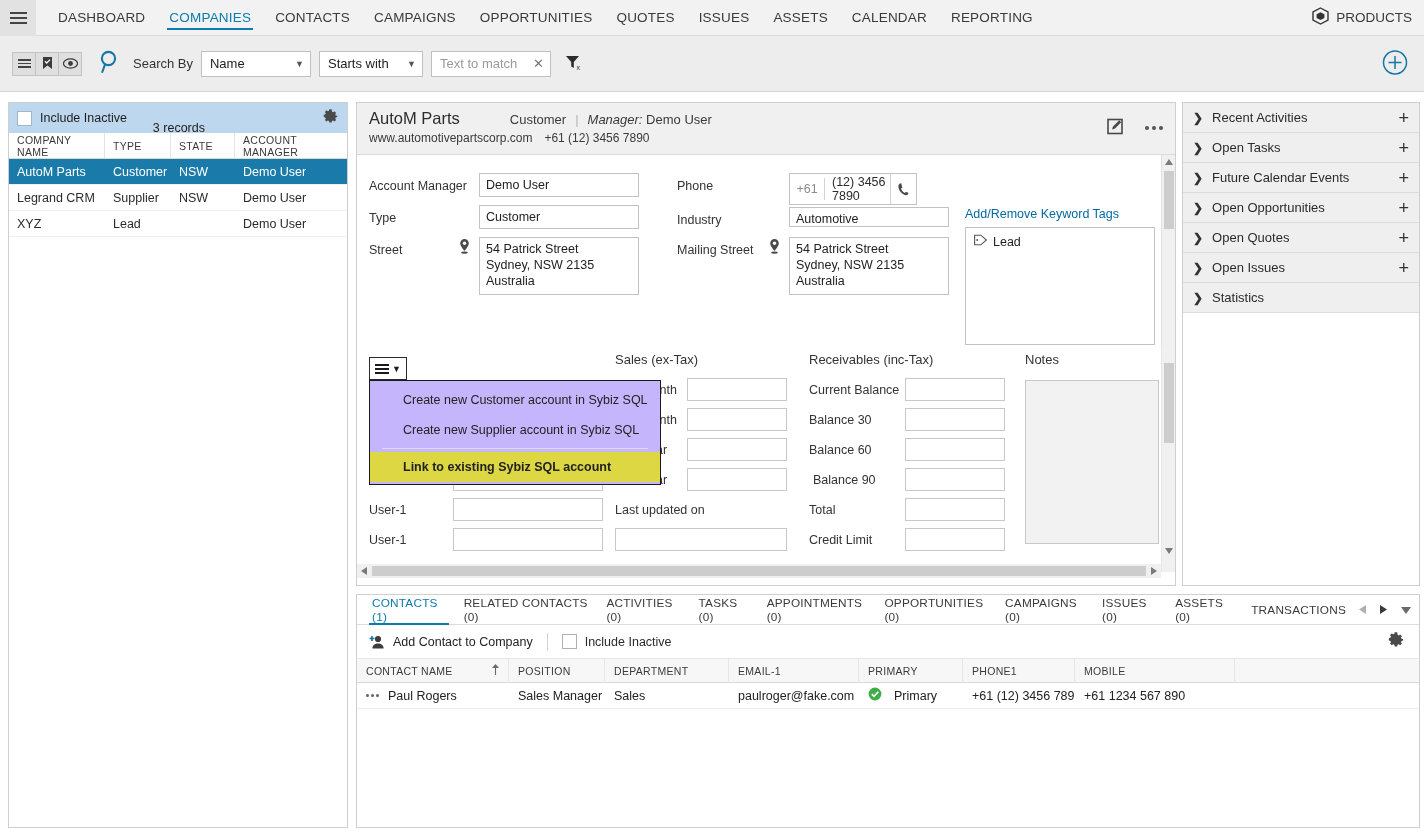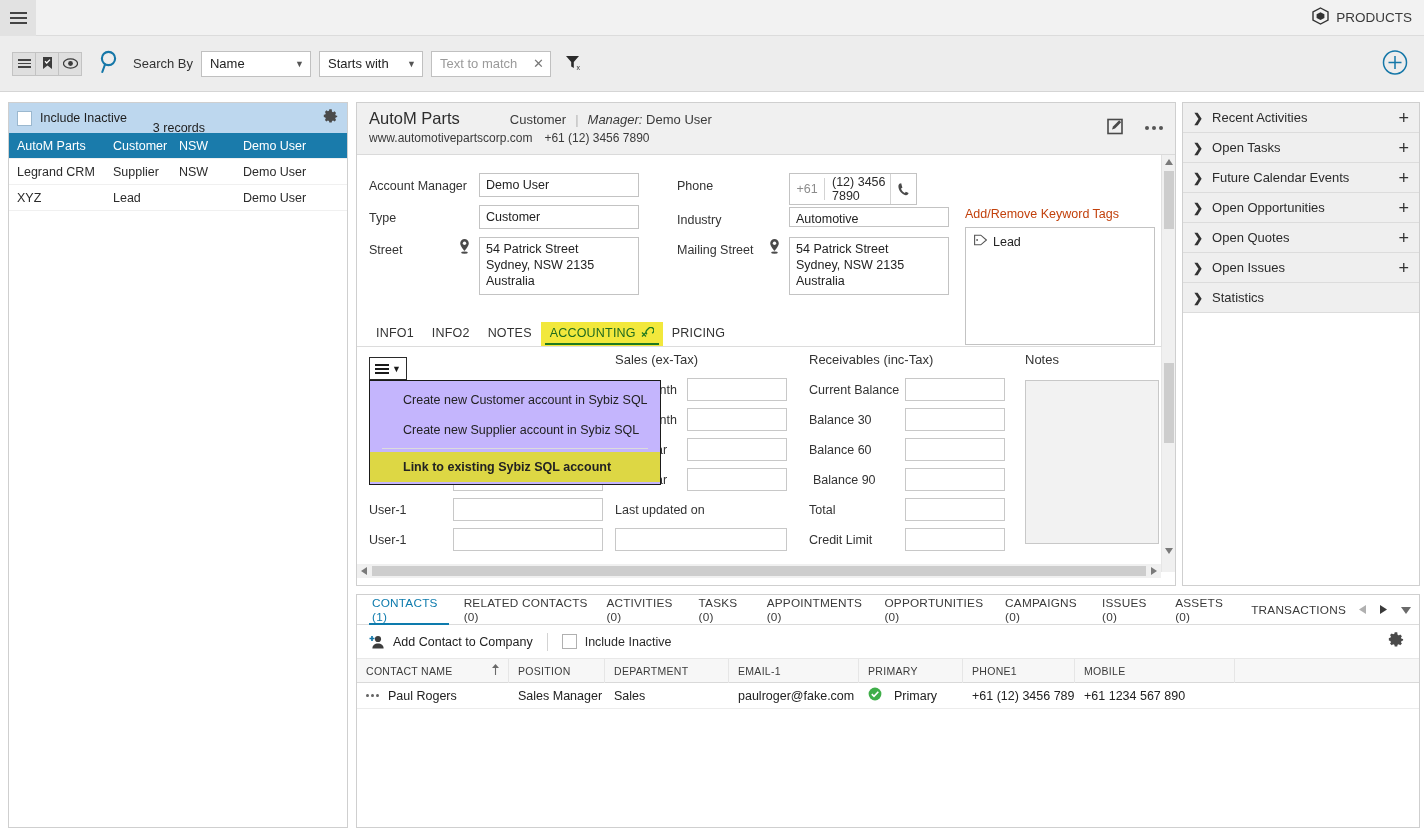--- a/index.html
+++ b/index.html
@@ -149,21 +149,21 @@
   }
   .pin-icon { position: absolute; cursor: pointer; }
   .phone-wrap {
     position: absolute; display: flex; align-items: stretch;
     border: 1px solid #c3c3c3; background: #fff; height: 32px;
   }
   .phone-cc { width: 34px; display: flex; align-items: center; justify-content: center; color: #8c8c8c; font-size: 12.5px; }
   .phone-sep { width: 1px; background: #d3d3d3; margin: 4px 0; }
   .phone-num { flex: 1; display: flex; align-items: center; padding-left: 7px; font-size: 12.5px; }
   .phone-btn { width: 26px; border-left: 1px solid #d3d3d3; display: flex; align-items: center; justify-content: center; cursor: pointer; }
-  .kw-title { position: absolute; left: 968px; top: 159px; font-size: 12.5px; color: #c2410c; }
+  .kw-title { position: absolute; left: 968px; top: 159px; font-size: 12.5px; color: #0369a1; }
   .kw-box {
     position: absolute; left: 968px; top: 178px; width: 190px; height: 118px;
     background: #fff; border: 1px solid #c3c3c3; padding: 6px 8px;
   }
   .kw-item { display: flex; align-items: center; gap: 6px; font-size: 12.5px; color: #222; cursor: pointer; }
 
   .vscroll-outer {
     position: absolute; right: 0; top: 52px; width: 14px; height: 215px;
     background: #f0f0f0; border-left: 1px solid #e0e0e0;
   }
@@ -282,20 +282,32 @@
 <div class="app">
 
   <div class="topnav">
     <div class="burger-box">
       <span class="bars">
           <i></i>
           <i></i>
           <i></i>
         </span>
     </div>
+    <div class="nav-items" id="nav-items">
+        <div class="nav-item">DASHBOARD</div>
+        <div class="nav-item active">COMPANIES</div>
+        <div class="nav-item">CONTACTS</div>
+        <div class="nav-item">CAMPAIGNS</div>
+        <div class="nav-item">OPPORTUNITIES</div>
+        <div class="nav-item">QUOTES</div>
+        <div class="nav-item">ISSUES</div>
+        <div class="nav-item">ASSETS</div>
+        <div class="nav-item">CALENDAR</div>
+        <div class="nav-item">REPORTING</div>
+      </div>
     <div class="nav-right">
       <span class="cube-icon">
         <svg width="17" height="18" viewBox="0 0 17 18">
             <path d="M8.5 1 16 5v8l-7.5 4L1 13V5z" fill="none" stroke="#333" stroke-width="1.4"></path>
             <path d="M8.5 5.2 12.4 7.3v3.6L8.5 13 4.6 10.9V7.3z" fill="#333"></path>
           </svg>
       </span>
       <span>PRODUCTS</span>
     </div>
   </div>
@@ -359,20 +371,26 @@
     <div class="lp-head">
       <span class="lp-chk"></span>
       <span class="lp-head-txt">Include Inactive</span>
       <span class="lp-records">3 records</span>
       <span class="lp-gear">
         <svg width="16" height="16" viewBox="0 0 16 16">
             <path d="M8 5.2A2.8 2.8 0 1 0 8 10.8 2.8 2.8 0 0 0 8 5.2zm6.2 1.5-1.5-.3a4.9 4.9 0 0 0-.5-1.2l.9-1.3-1.6-1.6-1.3.9a4.9 4.9 0 0 0-1.2-.5L8.7.2H6.3L6 1.7a4.9 4.9 0 0 0-1.2.5l-1.3-.9-1.6 1.6.9 1.3a4.9 4.9 0 0 0-.5 1.2l-1.5.3v2.4l1.5.3c.1.4.3.8.5 1.2l-.9 1.3 1.6 1.6 1.3-.9c.4.2.8.4 1.2.5l.3 1.5h2.4l.3-1.5c.4-.1.8-.3 1.2-.5l1.3.9 1.6-1.6-.9-1.3c.2-.4.4-.8.5-1.2l1.5-.3z" fill="#4a4a4a"></path>
           </svg>
       </span>
     </div>
+    <div class="lp-cols" id="lp-cols">
+        <div class="lp-col c1">COMPANY NAME</div>
+        <div class="lp-col c2">TYPE</div>
+        <div class="lp-col c3">STATE</div>
+        <div class="lp-col c4">ACCOUNT MANAGER</div>
+      </div>
     <div id="lp-rows">
         <div class="lp-row selected">
           <div class="lp-cell c1" style="width: 96px;">AutoM Parts</div>
           <div class="lp-cell c2" style="width: 66px;">Customer</div>
           <div class="lp-cell c3" style="width: 64px;">NSW</div>
           <div class="lp-cell c4" style="width: 112px;">Demo User</div>
         </div>
         <div class="lp-row">
           <div class="lp-cell c1" style="width: 96px;">Legrand CRM</div>
           <div class="lp-cell c2" style="width: 66px;">Supplier</div>
@@ -483,30 +501,20 @@
         </div>
         <div class="vs-thumb"></div>
         <div class="vs-arrow" style="position:absolute; bottom:0;">
           <svg width="8" height="6" viewBox="0 0 8 6">
               <path d="M4 6l4-6H0z" fill="#7a7a7a"></path>
             </svg>
         </div>
       </div>
     </div>
 
-    <div class="inner-tabs" id="inner-tabs">
-        <div class="itab"><span>INFO1</span></div>
-        <div class="itab"><span>INFO2</span></div>
-        <div class="itab"><span>NOTES</span></div>
-        <div class="itab hl"><span>ACCOUNTING</span><span style="margin-left: 5px;"><svg width="13" height="11" viewBox="0 0 13 11" style="vertical-align:-1px">
-              <path d="M1 9.5 5 5.5M1 5.5 5 9.5" stroke="#1f7a1f" stroke-width="1.2"></path>
-              <path d="M6 7.2a3 3 0 0 1 0-4.2l2-2a3 3 0 0 1 4.2 4.2l-1 1" fill="none" stroke="#1f7a1f" stroke-width="1.3"></path>
-            </svg></span></div>
-        <div class="itab"><span>PRICING</span></div>
-      </div>
 
     <div class="acct">
 
       <div class="hamburger-btn">
         <span class="hb-bars">
             <i></i>
             <i></i>
             <i></i>
           </span>
         <span class="hb-caret">▼</span>

